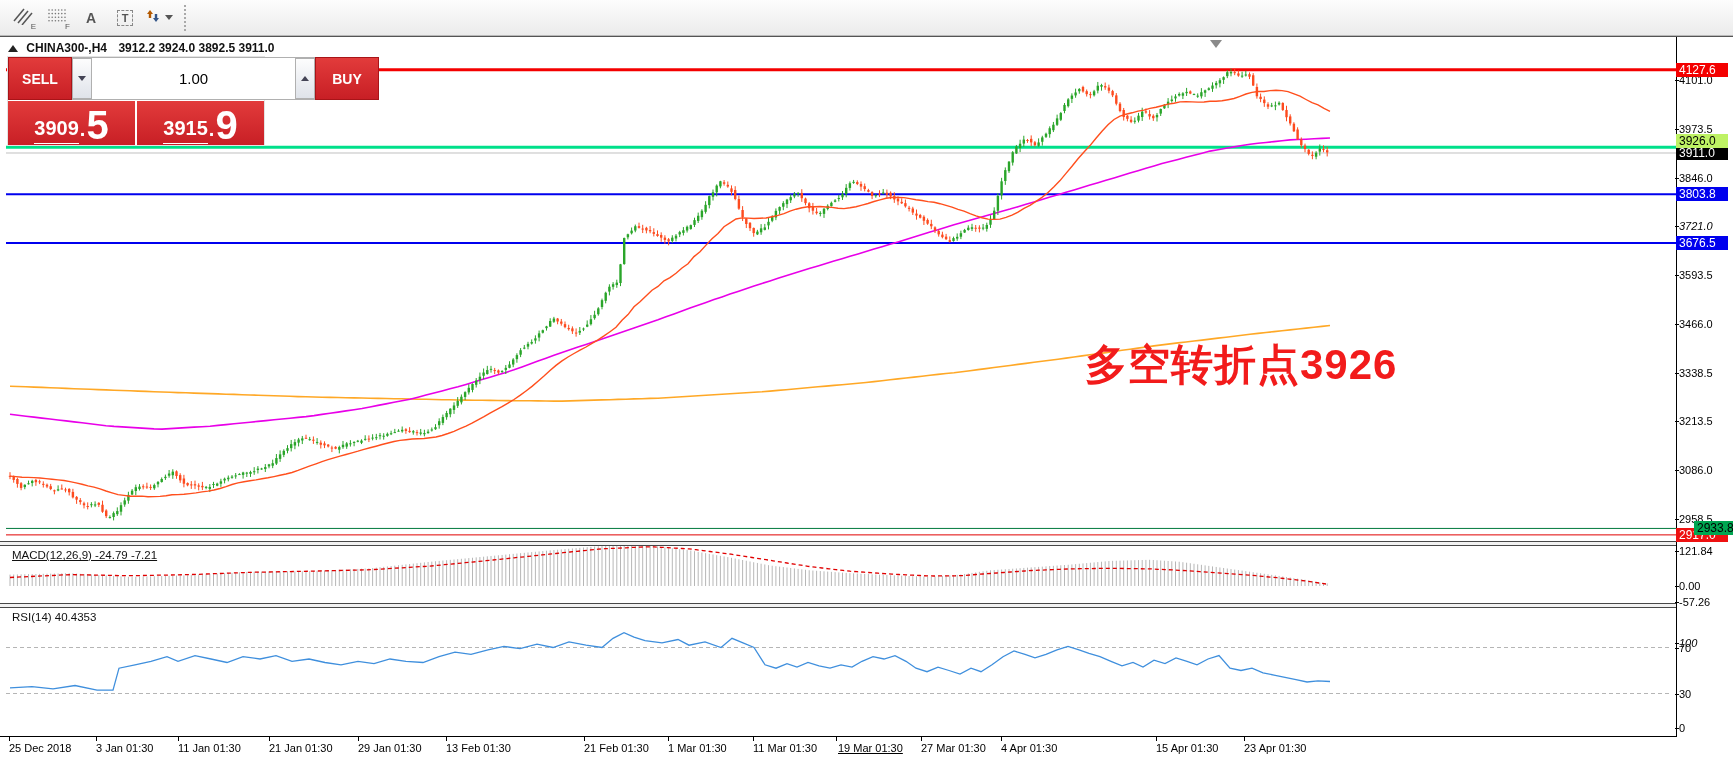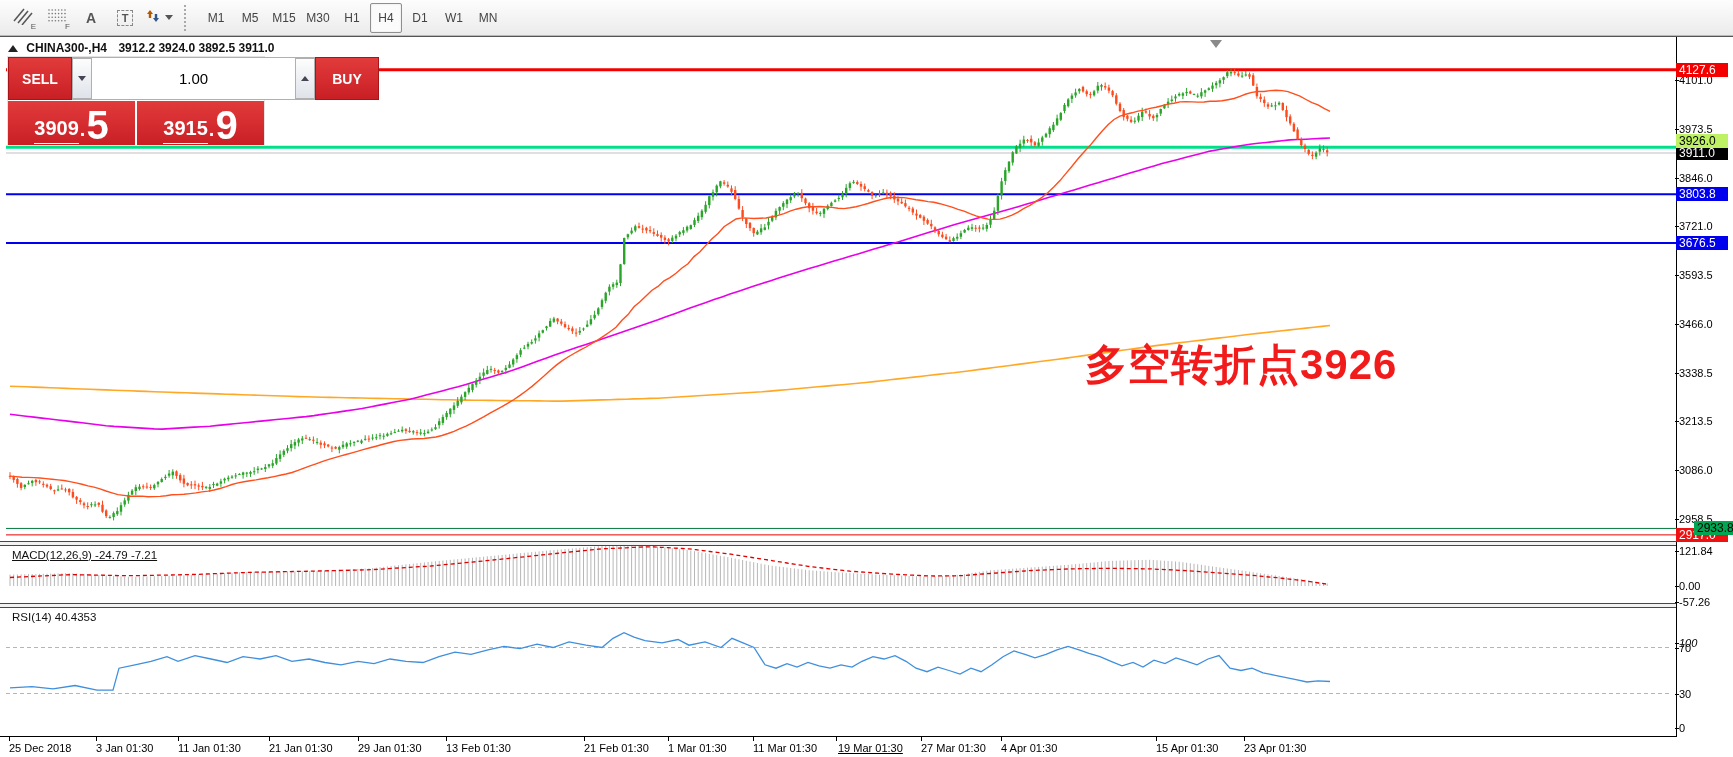--- a/index.html
+++ b/index.html
@@ -102,31 +102,20 @@
         </div>
         <div class="tb-btn">
           <span><svg width="16" height="16">
               <path d="M5 2 L8 6 L6.2 6 L6.2 10 L3.8 10 L3.8 6 L2 6 Z" fill="#b35900"></path>
               <path d="M11 14 L8 10 L9.8 10 L9.8 6 L12.2 6 L12.2 10 L14 10 Z" fill="#335588"></path>
             </svg></span>
           <span class="caret"></span>
         </div>
       </div>
     <div class="tb-sep"></div>
-    <div id="tf-buttons" style="display:flex;">
-        <div class="tb-btn">M1</div>
-        <div class="tb-btn">M5</div>
-        <div class="tb-btn">M15</div>
-        <div class="tb-btn">M30</div>
-        <div class="tb-btn">H1</div>
-        <div class="tb-btn active">H4</div>
-        <div class="tb-btn">D1</div>
-        <div class="tb-btn">W1</div>
-        <div class="tb-btn">MN</div>
-      </div>
   </div>
 
   <div id="chart-region">
     <div id="chart-title">
       <span class="collapse-tri"></span>
       <span>CHINA300-,H4</span>
       <span style="margin-left:8px;">3912.2 3924.0 3892.5 3911.0</span>
     </div>
 
     <div id="trade-widget">
@@ -1257,21 +1246,21 @@
         <line x1="0" y1="85.5" x2="1664" y2="85.5" stroke="#b5b5b5" stroke-width="1" stroke-dasharray="4 3"></line>
         <path d="M4.0 79.8 L26.0 78.6 L47.0 80.9 L69.0 77.5 L91.0 82.1 L107.0 82.1 L113.0 60.2 L129.0 56.8 L145.0 53.3 L161.0 48.7 L172.0 53.3 L189.0 47.6 L205.0 51.0 L221.0 54.5 L237.0 48.7 L254.0 51.0 L270.0 47.6 L286.0 53.3 L303.0 51.0 L319.0 54.5 L335.0 56.8 L352.0 53.3 L368.0 55.6 L384.0 51.0 L400.0 53.3 L417.0 54.5 L433.0 48.7 L449.0 44.1 L465.0 46.4 L482.0 41.8 L498.0 38.4 L514.0 40.7 L531.0 36.1 L547.0 39.5 L563.0 33.8 L580.0 37.2 L596.0 39.5 L607.0 30.3 L618.0 24.6 L628.0 29.2 L639.0 32.6 L656.0 34.9 L672.0 31.5 L683.0 37.2 L699.0 33.8 L715.0 39.5 L726.0 30.3 L737.0 34.9 L748.0 39.5 L759.0 56.8 L770.0 60.2 L781.0 55.6 L791.0 59.1 L802.0 54.5 L813.0 57.9 L824.0 60.2 L835.0 56.8 L846.0 59.1 L856.0 53.3 L867.0 48.7 L878.0 51.0 L889.0 47.6 L900.0 53.3 L910.0 60.2 L921.0 63.7 L932.0 59.1 L943.0 62.5 L954.0 66.0 L965.0 60.2 L975.0 63.7 L986.0 56.8 L997.0 48.7 L1008.0 43.0 L1019.0 46.4 L1029.0 49.9 L1040.0 46.4 L1051.0 41.8 L1062.0 38.4 L1073.0 41.8 L1083.0 45.3 L1094.0 48.7 L1105.0 53.3 L1116.0 57.9 L1127.0 54.5 L1137.0 59.1 L1148.0 52.2 L1159.0 55.6 L1170.0 49.9 L1181.0 53.3 L1191.0 56.8 L1202.0 51.0 L1213.0 47.6 L1224.0 60.2 L1235.0 62.5 L1246.0 60.2 L1257.0 64.8 L1268.0 67.1 L1279.0 69.4 L1290.0 71.7 L1301.0 74.0 L1312.0 72.8 L1324.0 73.5" stroke="#3f8fdd" stroke-width="1.3" fill="none"></path>
       </svg>
     <div id="rsi-label" class="pane-label">RSI(14) 40.4353</div>
 
     <div id="axis-border"></div>
     <div id="axis-col">
         <div class="ax-tick" style="top: 35.9958px;">4101.0</div>
         <div class="ax-tick" style="top: 84.9813px;">3973.5</div>
         <div class="ax-tick" style="top: 133.967px;">3846.0</div>
-        <div class="ax-tick" style="top: 181.992px;">3721.0</div>
+        <div class="ax-tick" style="top: 181.992px; font-style: italic;">3721.0</div>
         <div class="ax-tick" style="top: 230.977px;">3593.5</div>
         <div class="ax-tick" style="top: 279.963px;">3466.0</div>
         <div class="ax-tick" style="top: 328.948px;">3338.5</div>
         <div class="ax-tick" style="top: 376.973px;">3213.5</div>
         <div class="ax-tick" style="top: 425.959px;">3086.0</div>
         <div class="ax-tick" style="top: 474.944px;">2958.5</div>
         <div class="ax-badge" style="top: 25.7761px; background: rgb(244, 0, 0); color: rgb(255, 255, 255);">4127.6</div>
         <div class="ax-badge" style="top: 108.994px; background: rgb(0, 0, 0); color: rgb(255, 255, 255);">3911.0</div>
         <div class="ax-badge" style="top: 97px; background: #bef264; color: rgb(0, 0, 0);">3926.0</div>
         <div class="ax-badge" style="top: 150.18px; background: rgb(0, 0, 238); color: rgb(255, 255, 255);">3803.8</div>

